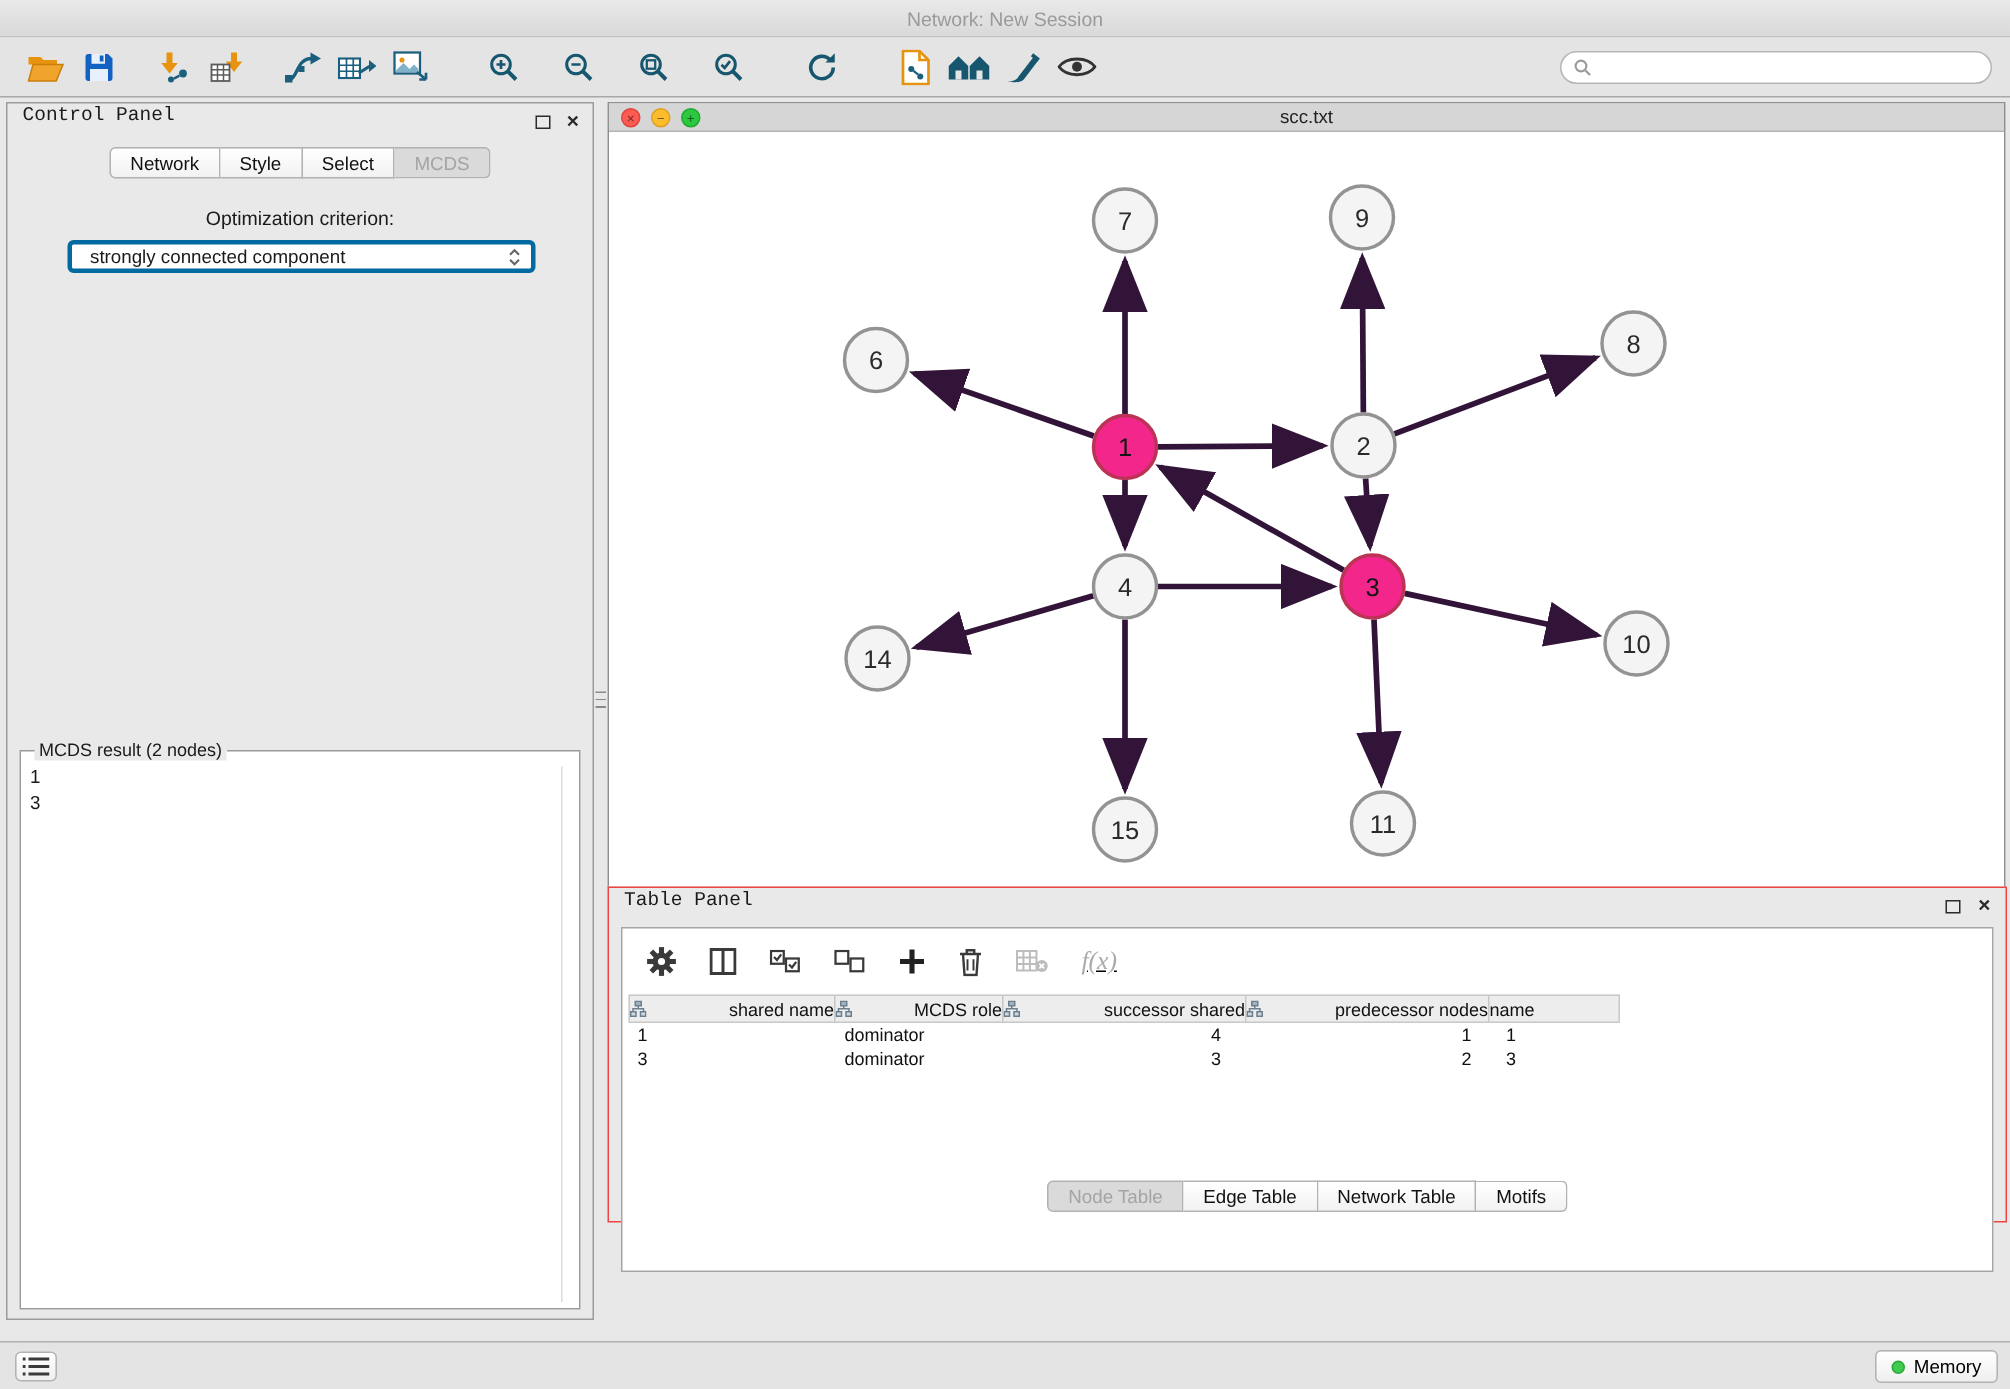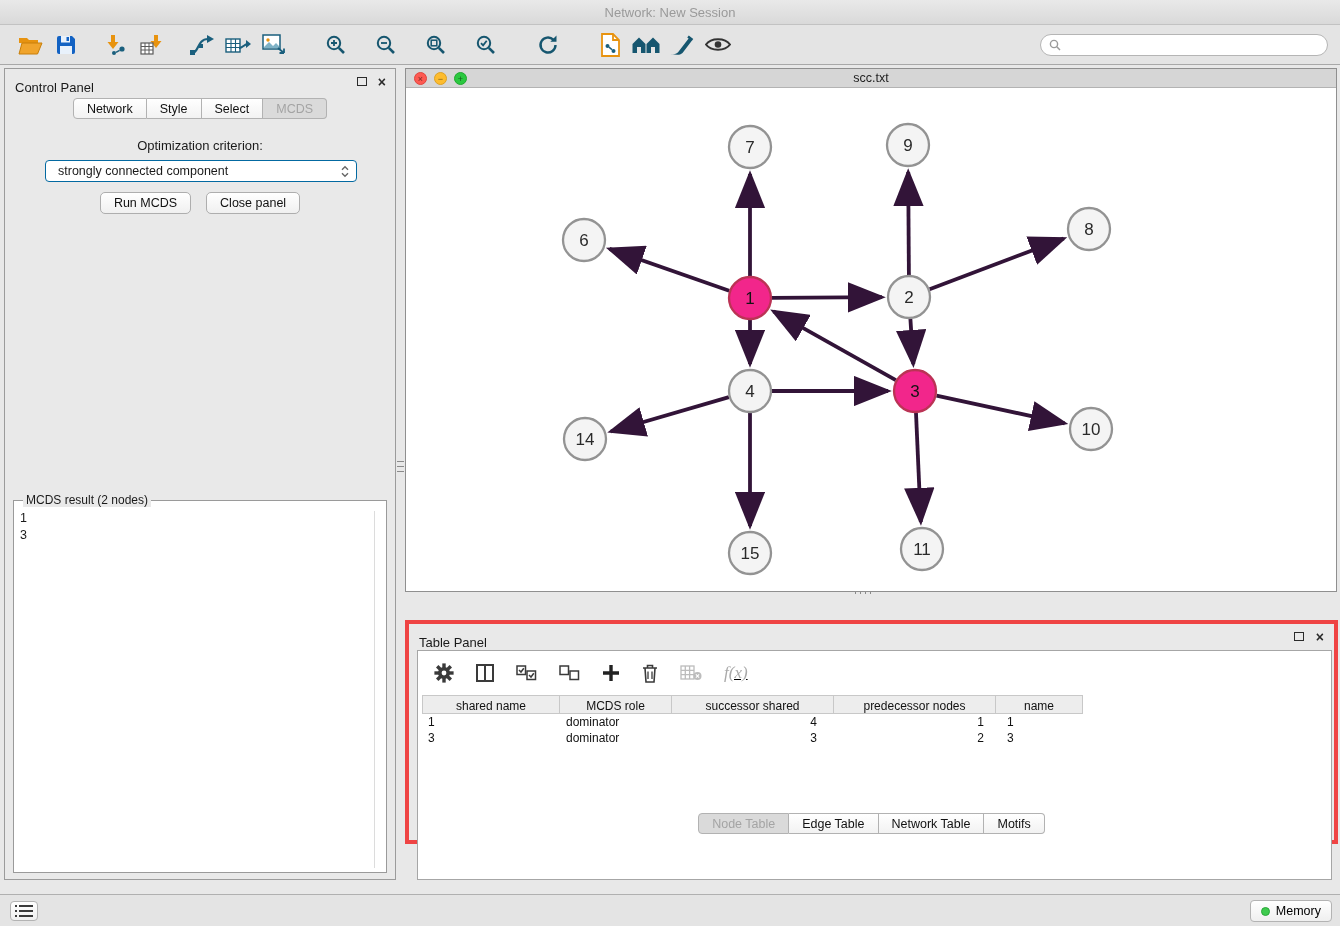--- a/index.html
+++ b/index.html
@@ -38,21 +38,21 @@
   .searchbox input {
     border:none; outline:none; flex:1; font-size:12px; background:transparent;
     font-family:"Liberation Sans", sans-serif;
   }
   
   .control-panel {
     position:absolute; left:4px; top:68px; width:392px; height:812px;
     background:#e9e9e9; border:1px solid #9b9b9b;
   }
   .panel-header {
-    position:relative; height:26px; display:flex; align-items:flex-end; padding:0 10px;
+    position:relative; height:26px; display:flex; align-items:flex-start; padding:0 10px;font-family:Liberation Mono, monospace;
   }
   .panel-header .ph-title { font-size:13px; color:#1a1a1a; }
   .ph-float {
     position:absolute; width:10px; height:9px; border:1.5px solid #2b2b2b; background:transparent;
   }
   .ph-close {
     position:absolute; font-size:14px; font-weight:bold; color:#2b2b2b; line-height:12px; cursor:pointer;
   }
   .control-panel .ph-float { right:28px; top:8px; }
   .control-panel .ph-close { right:9px; top:7px; }
@@ -67,21 +67,21 @@
     font-family:"Liberation Sans", sans-serif;
   }
   .seg-btn:first-child { border-left:1px solid #b2b2b2; border-radius:4px 0 0 4px; }
   .seg-btn:last-child { border-radius:0 4px 4px 0; }
   .seg-btn.active { background:#dadada; color:#a4a4a4; }
   .opt-label {
     position:absolute; left:0; top:69px; width:100%; text-align:center; font-size:13px;
   }
   .dropdown {
     position:absolute; left:40px; top:91px; width:312px; height:22px;
-    background:#fff; border:1px solid #0369a1; border-radius:4px;
+    background:#fff; border:3px solid #0369a1; border-radius:4px;
     display:flex; align-items:center; padding:0 6px 0 12px; font-size:12.5px; cursor:pointer;
   }
   .dropdown .dd-value { flex:1; }
   .btn-row {
     position:absolute; left:0; top:123px; width:100%;
     display:flex; justify-content:center; gap:15px;
   }
   .push-btn {
     height:22px; padding:0 13px; font-size:12.5px; color:#111;
     background:linear-gradient(#ffffff,#f0f0f0);
@@ -125,42 +125,42 @@
     background:repeating-linear-gradient(#8a8a8a 0 1px, transparent 1px 5px);
     cursor:col-resize;
   }
   .h-splitter {
     position:absolute; left:855px; top:589px; width:16px; height:5px;
     background:repeating-linear-gradient(90deg,#8a8a8a 0 1px, transparent 1px 5px);
     cursor:row-resize;
   }
   
   .table-panel {
-    position:absolute; left:405px; top:620px; width:933px; height:224px;
-    background:#e9e9e9; border:4px solid #ef4444;
+    position:absolute; left:405px; top:591px; width:933px; height:224px;
+    background:#e9e9e9; border:1px solid #ef4444;
   }
   .table-panel .ph-float { right:30px; top:8px; }
   .table-panel .ph-close { right:10px; top:7px; }
   .table-container {
     position:absolute; left:8px; top:26px; width:915px; height:230px;
     background:#fff; border:1px solid #a6a6a6;
   }
   .table-toolbar {
     height:44px; display:flex; align-items:center; padding-left:16px; gap:22px;
   }
   .ttbtn { background:none; border:none; cursor:pointer; display:flex; align-items:center;text-decoration:underline; }
   .fx { font-family:"Liberation Serif", serif; font-style:italic; font-size:17px; color:#aaaaaa; }
   .grid { margin-left:4px; width:661px; font-size:12px; }
   .grid-header {
     display:flex; height:19px; background:#ededed;
     border-top:1px solid #c8c8c8; border-bottom:1px solid #c8c8c8;
   }
   .gh-cell {
-    display:flex; align-items:center; justify-content:flex-end; gap:4px;
-    border-right:1px solid #c8c8c8; color:#111;flex-direction:column;
+    display:flex; align-items:center; justify-content:space-between; gap:4px;
+    border-right:1px solid #c8c8c8; color:#111;
   }
   .gh-cell:first-child { border-left:1px solid #c8c8c8; }
   .grid-row { display:flex; height:16px; align-items:center; color:#111; }
   .c0 { width:138px; } .c1 { width:112px; } .c2 { width:162px; } .c3 { width:162px; } .c4 { width:87px; }
   .gr-cell { overflow:hidden; white-space:nowrap; }
   .al { text-align:left; padding-left:6px; }
   .ar16 { text-align:right; padding-right:17px; }
   .ar12 { text-align:right; padding-right:12px; }
   .al11 { text-align:left; padding-left:11px; }
   .table-tabs {
@@ -338,24 +338,20 @@
     <button class="seg-btn">Select</button>
     <button class="seg-btn active">MCDS</button>
   </div>
   <div class="opt-label">Optimization criterion:</div>
   <div class="dropdown">
     <span class="dd-value">strongly connected component</span>
     <svg width="10" height="15" viewBox="0 0 10 15">
       <path d="M2 5.8L5 2.8l3 3" fill="none" stroke="#666" stroke-width="1.4"></path>
       <path d="M2 9.2l3 3 3-3" fill="none" stroke="#666" stroke-width="1.4"></path>
     </svg>
-  </div>
-  <div class="btn-row">
-    <button class="push-btn">Run MCDS</button>
-    <button class="push-btn">Close panel</button>
   </div>
   <fieldset class="result-box">
     <legend>MCDS result (2 nodes)</legend>
     <div class="result-lines">
       <div>1</div>
       <div>3</div>
     </div>
     <div class="result-scroll"></div>
   </fieldset>
 </div>

